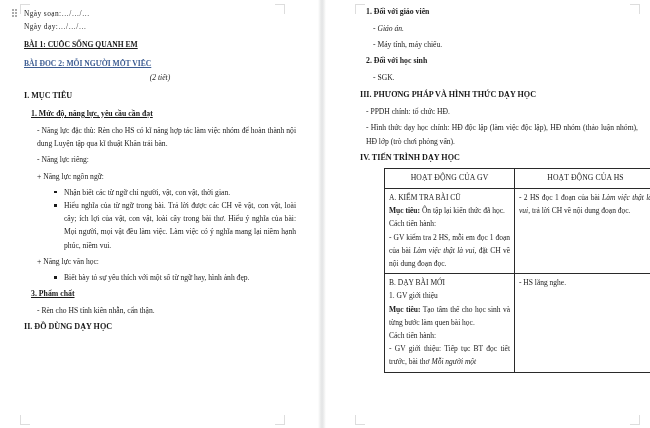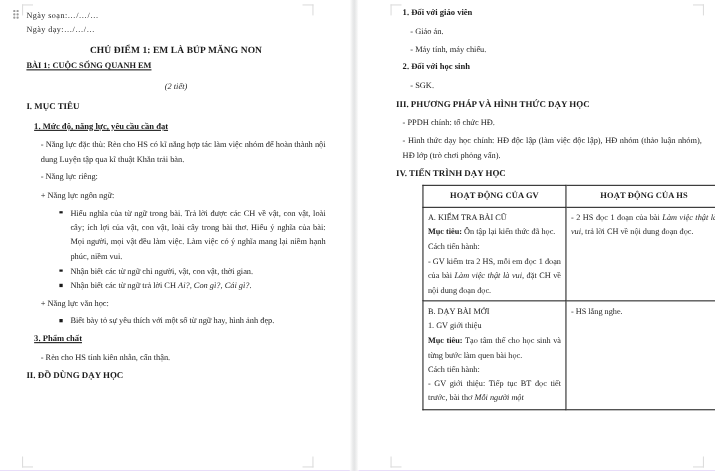--- a/index.html
+++ b/index.html
@@ -14,21 +14,21 @@
     font-family: "Liberation Serif", "DejaVu Serif", serif;
     color: #1a1a1a;
     position: relative;
   }
 
   
   .spread {
     position: absolute;
     inset: 0;
     display: flex;
-    background: #6d28d9;
+    background: #a16207;
   }
   .page {
     position: relative;
     width: 325px;
     height: 428px;
     background: #ffffff;
     overflow: hidden;
   }
   .page-left  { box-shadow: inset -1px 0 0 #ededed; }
   .gutter {
@@ -162,21 +162,21 @@
     table-layout: fixed;
   }
   .tbl td, .tbl th {
     border: 1px solid #2a2a2a;
     vertical-align: top;
     padding: 2px 4px 3px 4px;
   }
   .tbl th {
     text-align: center;
     font-size: 7.7px;
-    font-weight: bold;
+    font-weight: normal;
     line-height: 12px;
     padding: 3px 3px 4px 3px;
     letter-spacing: .1px;
   }
   .col-gv { width: 123px; }
   .col-hs { width: 135px; }
   .cell p { font-size: 7.5px; line-height: 13.2px; text-align: justify; }
   .cell p.b { font-weight: normal; }
   .cell-mid { vertical-align: middle; }
 </style>
@@ -201,42 +201,41 @@
     <div class="mark bl" style="left:20px;  top:415px;"></div>
     <div class="mark br" style="left:275px; top:415px;"></div>
 
     <div class="body">
 
       <p class="date dots">Ngày soạn:…/…/…</p>
       <p class="date dots">Ngày dạy:…/…/…</p>
 
       <div class="sp4"></div>
 
-      <p class="h-title">CHỦ ĐIỂM 1: EM LÀ BÚP MĂNG NON</p>
       <p class="h-sub">BÀI 1: CUỘC SỐNG QUANH EM</p>
       <div class="sp4"></div>
+      <p class="h-sub blue">BÀI ĐỌC 2: MỖI NGƯỜI MỘT VIỆC</p>
       <p class="ln center">(2 tiết)</p>
 
       <div class="sp4"></div>
 
       <p class="h-sec">I. MỤC TIÊU</p>
       <div class="sp2"></div>
       <p class="h-sub2 ind1">1. Mức độ, năng lực, yêu cầu cần đạt</p>
       <div class="sp2"></div>
       <p class="ln ind2">- Năng lực đặc thù: Rèn cho HS có kĩ năng hợp tác làm việc nhóm để hoàn thành nội dung Luyện tập qua kĩ thuật Khăn trải bàn.</p>
       <div class="sp2"></div>
       <p class="ln ind2">- Năng lực riêng:</p>
       <div class="sp2"></div>
       <p class="ln ind2">+ Năng lực ngôn ngữ:</p>
       <div class="sp2"></div>
 
+      <p class="bul">Nhận biết các từ ngữ chỉ người, vật, con vật, thời gian.</p>
       <p class="bul">Hiểu nghĩa của từ ngữ trong bài. Trả lời được các CH về vật, con vật, loài cây; ích lợi của vật, con vật, loài cây trong bài thơ. Hiểu ý nghĩa của bài: Mọi người, mọi vật đều làm việc. Làm việc có ý nghĩa mang lại niềm hạnh phúc, niềm vui.</p>
-      <p class="bul">Nhận biết các từ ngữ chỉ người, vật, con vật, thời gian.</p>
-
-      <p class="bul"><span>Nhận biết các từ ngữ trả lời CH </span><span class="i">Ai?, Con gì?, Cái gì?</span><span>.</span></p>
+
 
       <div class="sp2"></div>
       <p class="ln ind2">+ Năng lực văn học:</p>
       <div class="sp2"></div>
       <p class="bul">Biết bày tỏ sự yêu thích với một số từ ngữ hay, hình ảnh đẹp.</p>
 
       <div class="sp2"></div>
       <p class="h-sub2 ind1">3. Phẩm chất</p>
       <div class="sp2"></div>
       <p class="ln ind2">- Rèn cho HS tính kiên nhẫn, cẩn thận.</p>
@@ -250,21 +249,21 @@
 
     <div class="mark tl" style="left:30px;  top:4px;"></div>
     <div class="mark tr" style="left:305px; top:4px;"></div>
     <div class="mark bl" style="left:30px;  top:415px;"></div>
     <div class="mark br" style="left:305px; top:415px;"></div>
 
     <div class="body-right">
 
       <p class="h-sub2 ind2">1. Đối với giáo viên</p>
       <div class="sp2"></div>
-      <p class="ln ind2" style="padding-left:20px;">- Giáo án.</p>
+      <p class="ln ind2" style="padding-left:20px;font-style:italic;">- Giáo án.</p>
       <div class="sp2"></div>
       <p class="ln ind2" style="padding-left:20px;">- Máy tính, máy chiếu.</p>
       <div class="sp2"></div>
       <p class="h-sub2 ind2">2. Đối với học sinh</p>
       <div class="sp2"></div>
       <p class="ln ind2" style="padding-left:20px;">- SGK.</p>
       <div class="sp2"></div>
       <p class="h-sec" style="padding-left:7px;">III. PHƯƠNG PHÁP VÀ HÌNH THỨC DẠY HỌC</p>
       <div class="sp2"></div>
       <p class="ln ind2">- PPDH chính: tổ chức HĐ.</p>

